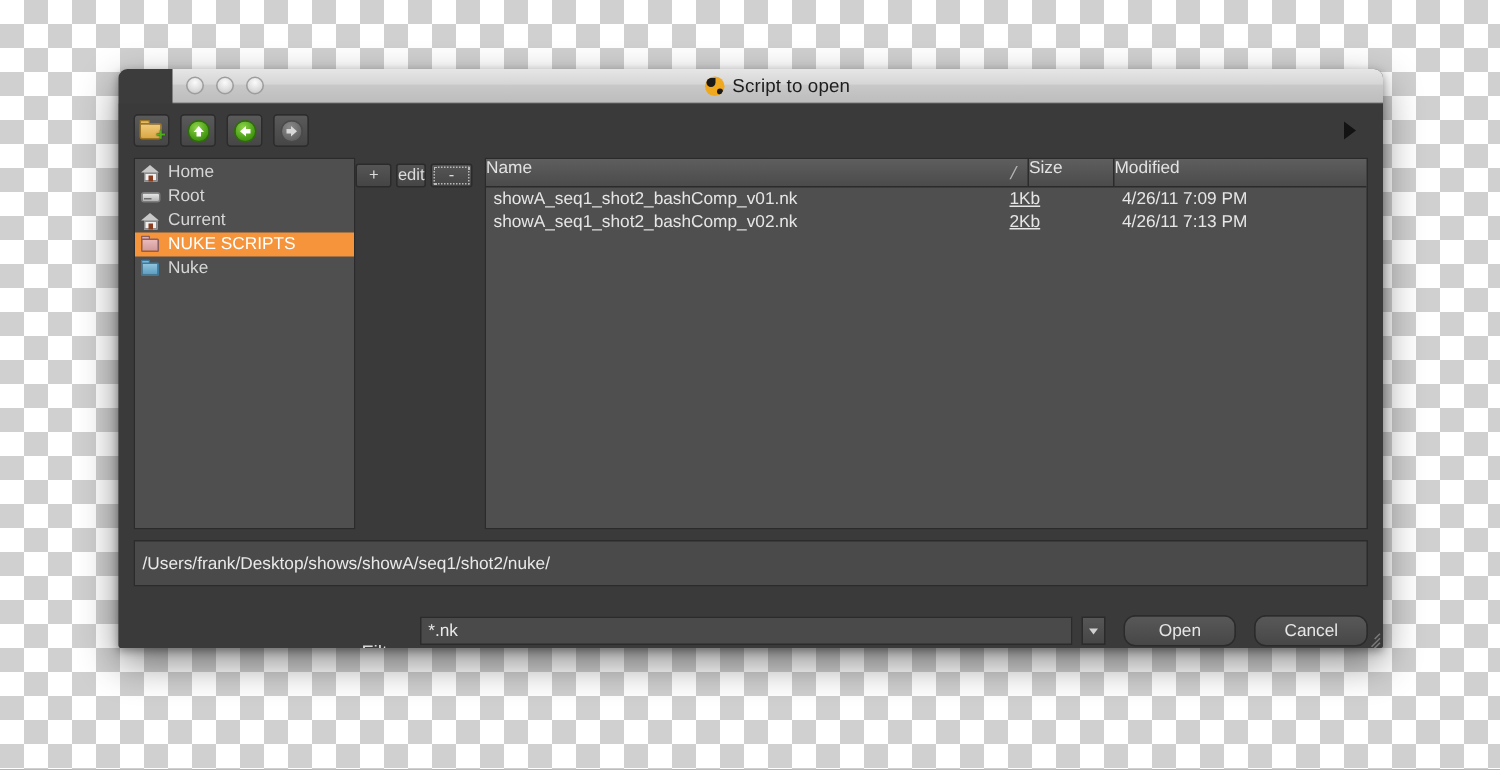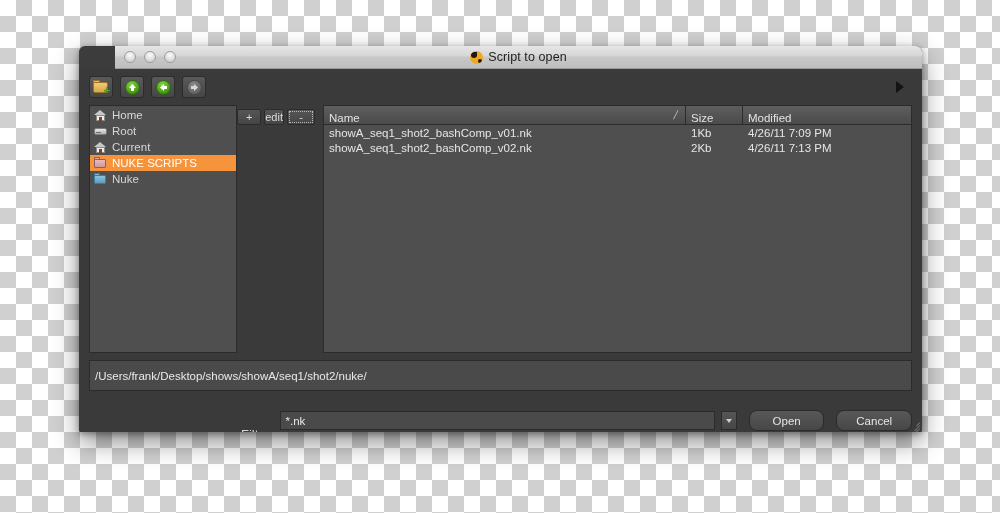--- a/index.html
+++ b/index.html
@@ -329,22 +329,21 @@
   #file-header {
     display: flex;
     height: 18px;
     background: linear-gradient(to bottom, #5e5e5e, #4b4b4b);
     border-bottom: 1px solid #2b2b2b;
     font-size: 11.5px;
     color: #e2e2e2;
   }
   .fh {
     display: flex;
-    align-items: flex-end;
-    padding-left: 5px;
+    align-items: flex-start;
     border-right: 1px solid #2b2b2b;
     box-sizing: border-box;
     position: relative;
   }
   .fh.name { flex: 1; }
   .fh.size { width: 57px; }
   .fh.modified { width: 168px; border-right: none; }
   #sort-indicator {
     position: absolute;
     right: 8px;
@@ -356,22 +355,22 @@
   }
   .frow {
     display: flex;
     height: 15px;
     align-items: center;
     font-size: 11.5px;
     color: #e6e6e6;
   }
   .fc { padding-left: 5px; box-sizing: border-box; }
   .fc.name { flex: 1; }
-  .fc.size { width: 57px; }
-  .fc.modified { width: 168px; }
+  .fc.size { width: 57px; text-decoration: underline; }
+  .fc.modified { width: 168px; margin-left: 18px; }
 
   
   #path-row {
     padding: 7px 10px 0 10px;
   }
   #path-field {
     height: 31px;
     background: #4a4a4a;
     border: 1px solid #2b2b2b;
     box-sizing: border-box;

